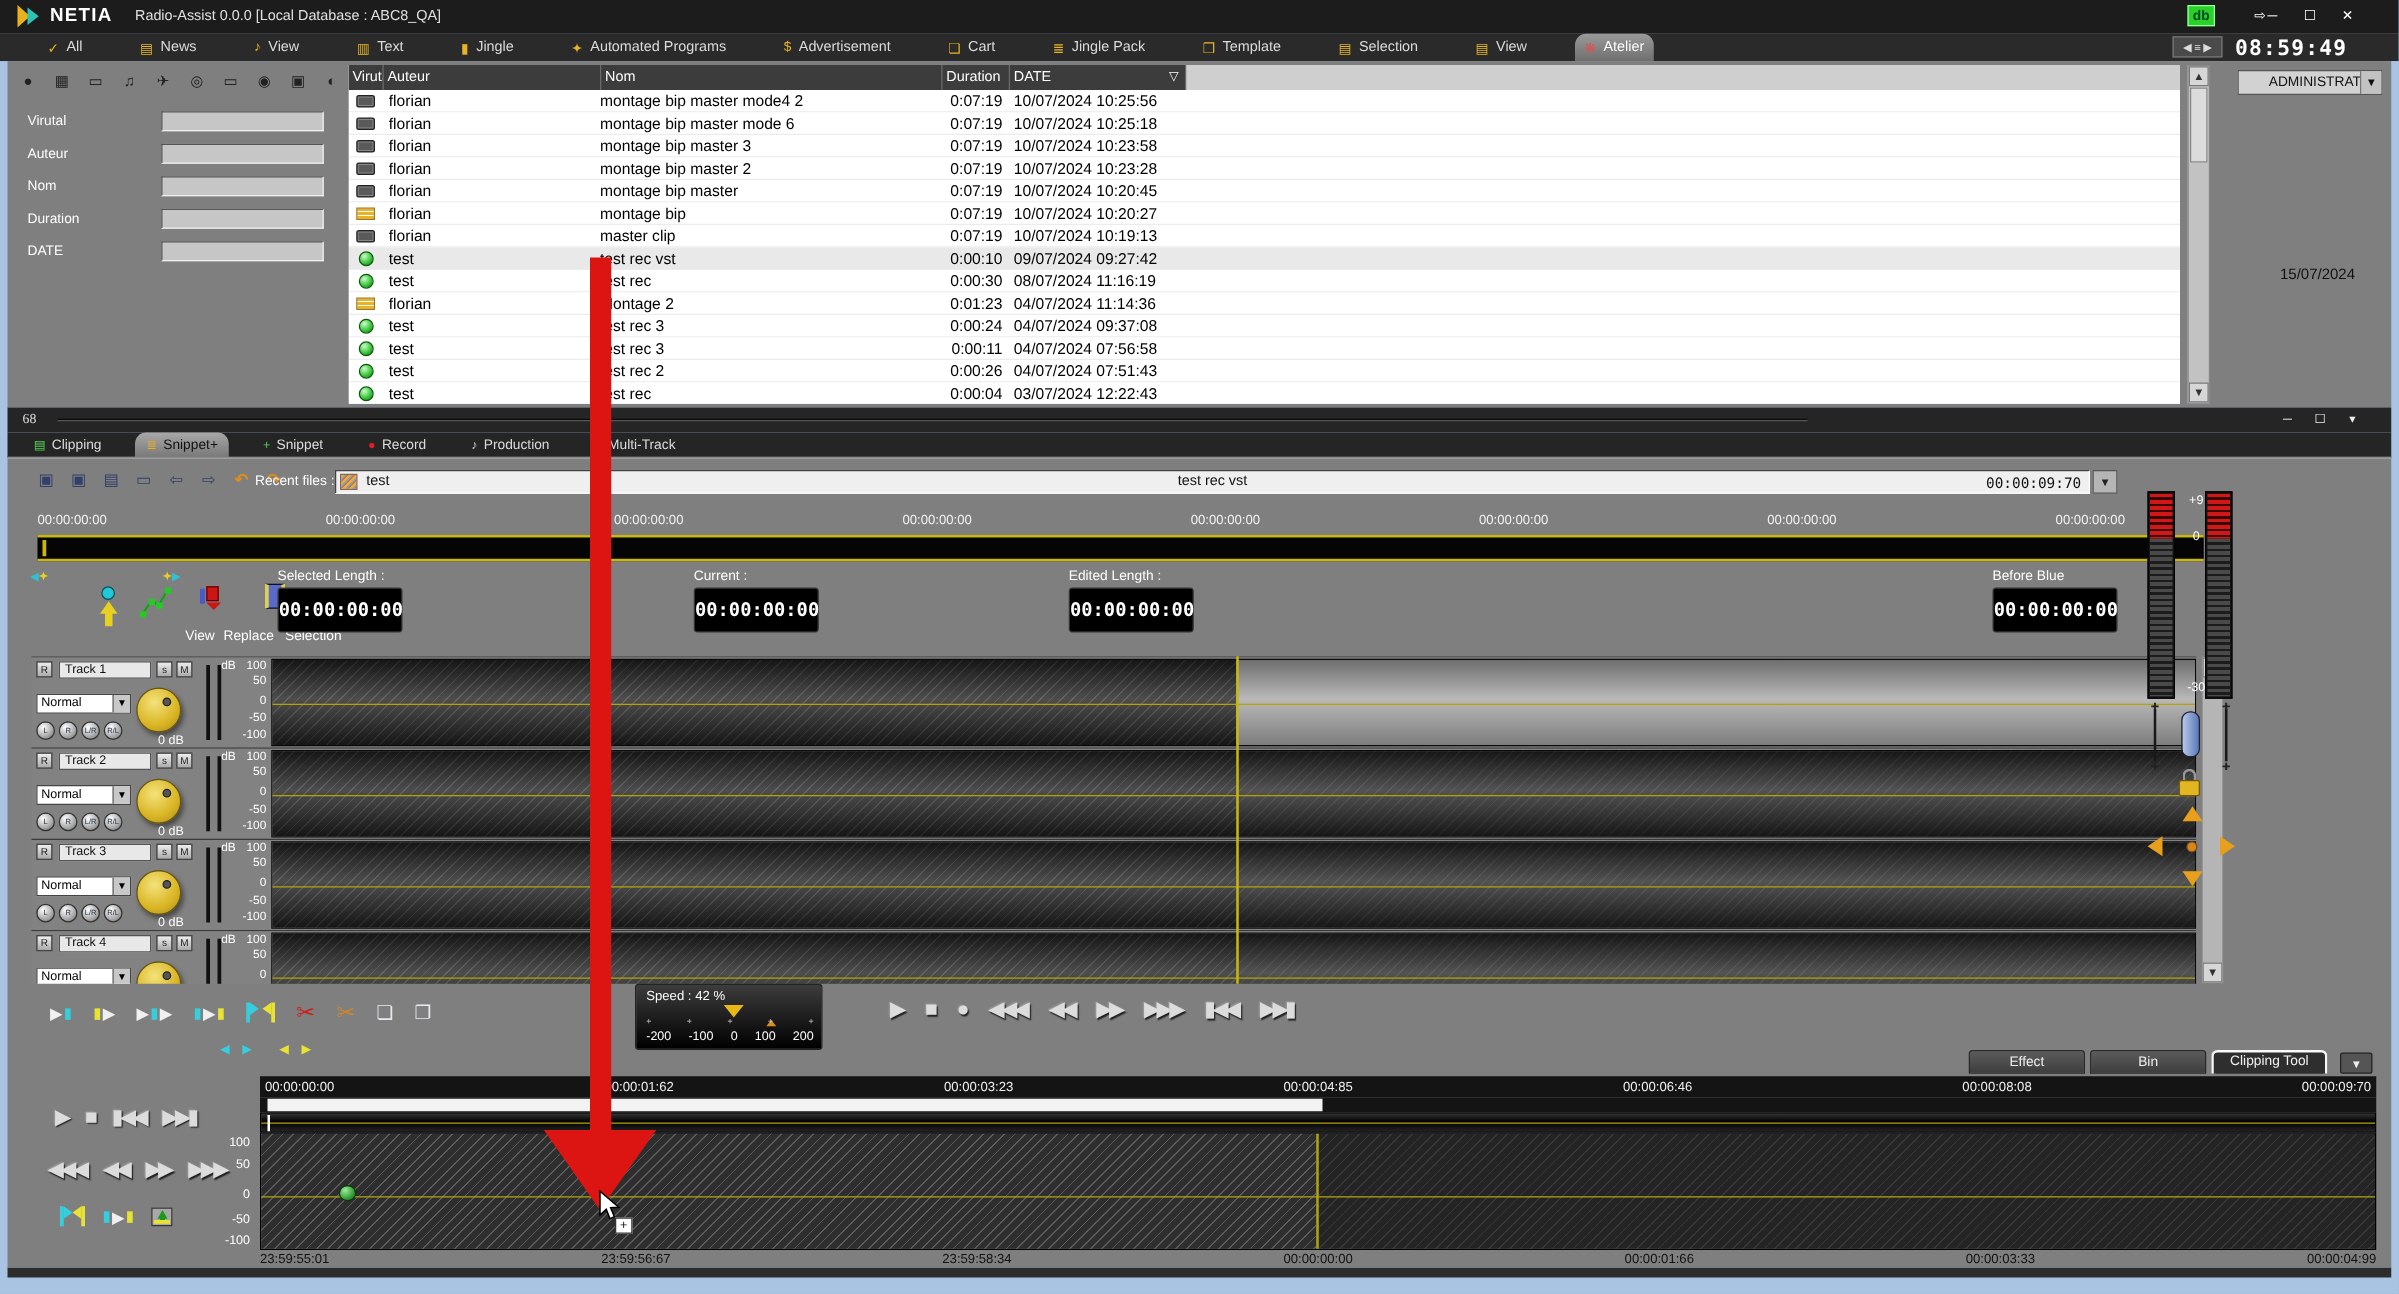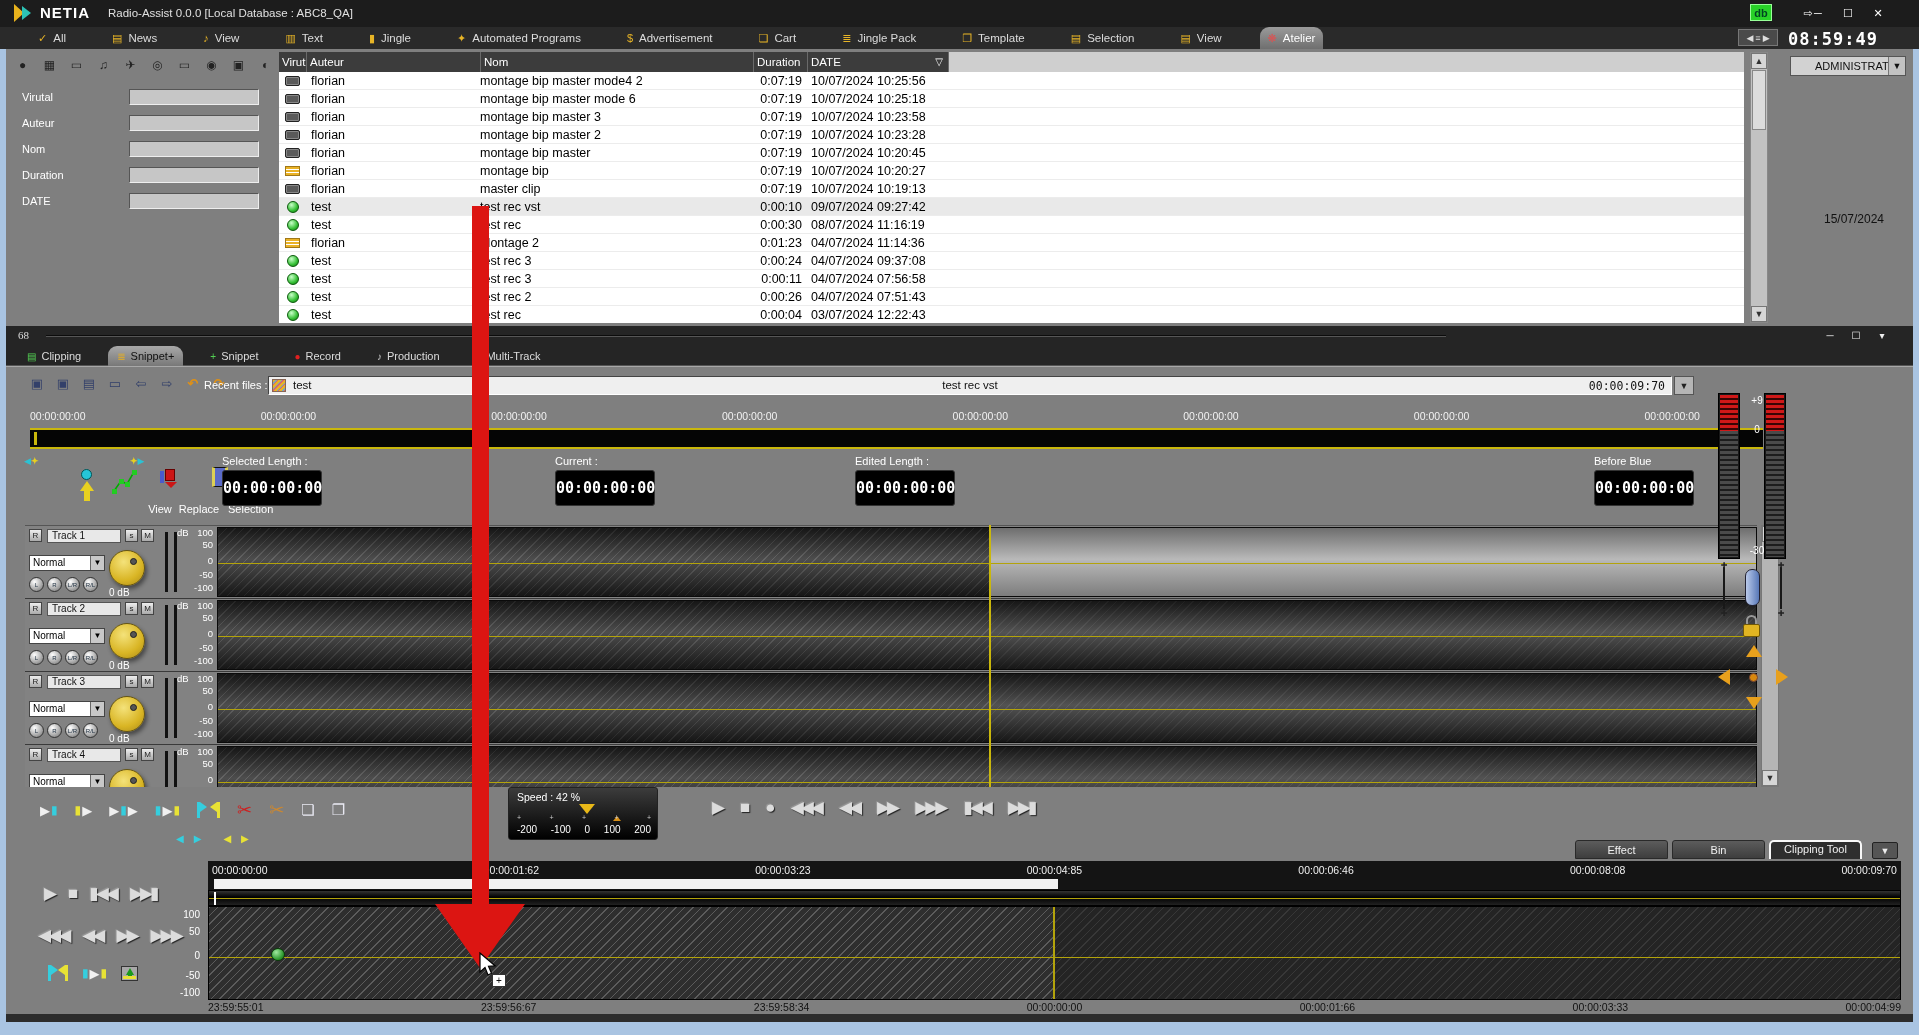--- a/index.html
+++ b/index.html
@@ -165,21 +165,21 @@
     font-size:10px; line-height:14px; padding-left:3px; color:#000; }
   .tsel .dd { position:absolute; right:0; top:0; width:14px; height:14px; background:#c8c8c8; border-left:1px solid #666;
     font-size:8px; text-align:center; line-height:14px; }
   .pans { position:absolute; left:2px; top:51px; display:flex; gap:3px; }
   .pan { width:15px; height:15px; border-radius:50%; background:radial-gradient(circle at 35% 30%,#fff,#9a9a9a 70%,#666);
     border:1px solid #333; font-size:6px; text-align:center; line-height:14px; color:#234; }
   .knob { position:absolute; left:82px; top:24px; width:36px; height:36px; border-radius:50%;
     background:radial-gradient(circle at 40% 32%,#f4e27a,#d9b524 60%,#a8881a); border:1px solid #665511;
     box-shadow:2px 3px 4px rgba(0,0,0,.45); }
   .knob .dot { position:absolute; right:7px; top:7px; width:7px; height:7px; border-radius:50%; background:#555; border:1px solid #222; }
-  .tgain { position:absolute; left:82px; top:61px; width:38px; text-align:left; color:#fff; font-size:10px; }
+  .tgain { position:absolute; left:82px; top:61px; width:38px; text-align:right; color:#fff; font-size:10px; }
   .tmeters { position:absolute; left:140px; top:6px; width:12px; height:60px;
     border-left:3px solid #111; border-right:3px solid #111; }
   .tdb { position:absolute; left:152px; top:1px; color:#fff; font-size:9.5px; }
   .tscale { position:absolute; left:158px; top:0; width:32px; height:73px; color:#fff; font-size:9.5px; text-align:right; }
   .tscale span { position:absolute; right:2px; }
   .ts0{top:1px;} .ts1{top:13px;} .ts2{top:29px;} .ts3{top:43px;} .ts4{top:56px;}
   .twave { position:absolute; left:192px; top:1px; right:0; bottom:1px; border:1px solid #0a0a0a; }
   .wave-l { position:absolute; left:0; top:0; width:771px; height:100%;
     background-color:#303030;
     background-image:linear-gradient(180deg,rgba(0,0,0,.55),rgba(255,255,255,.14) 46%,rgba(0,0,0,.55)),

